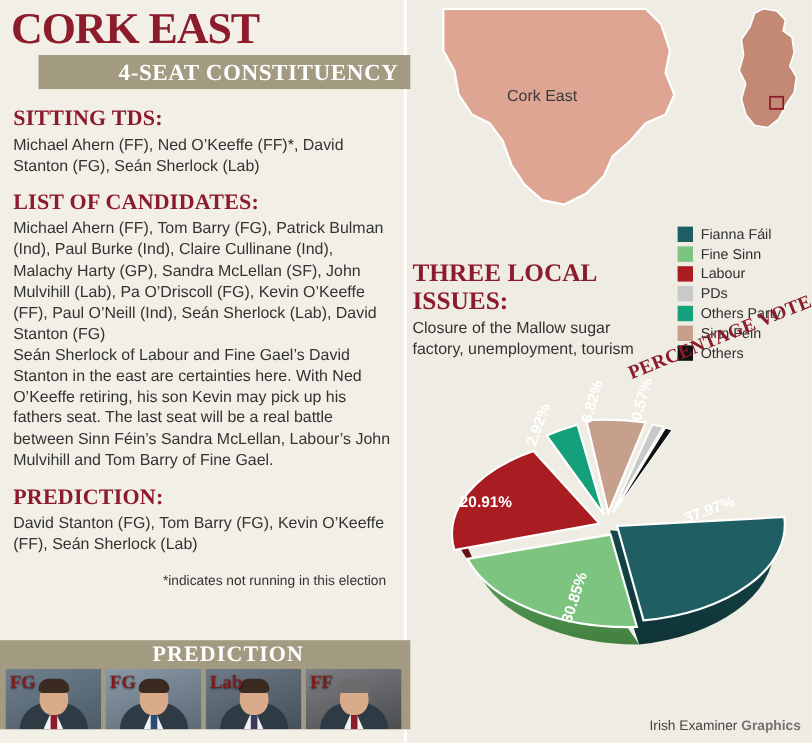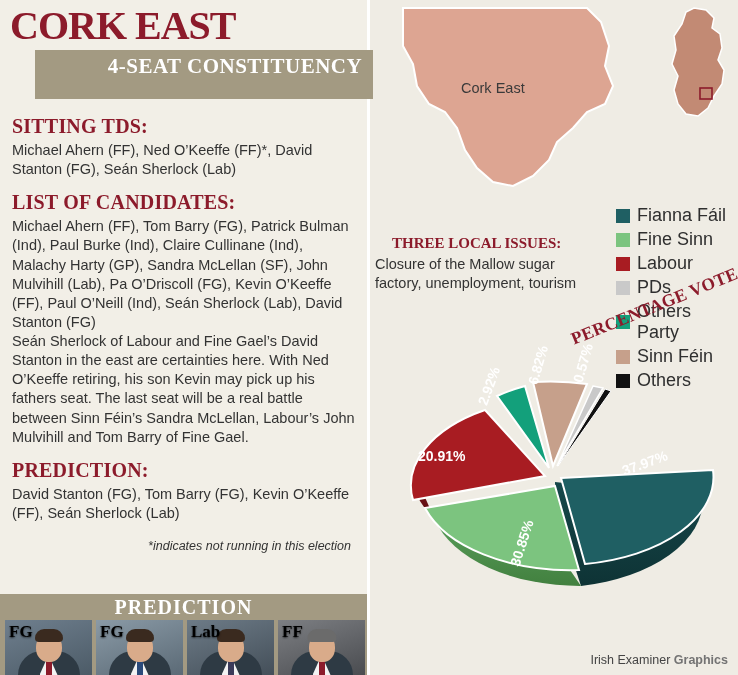--- a/index.html
+++ b/index.html
@@ -30,21 +30,21 @@
     line-height:1.0;
   }
   .subtitlebar{
     background:#a39a82;
     color:#ffffff;
     font-family:"Liberation Serif", serif;
     font-weight:bold;
     font-size:21px;
     letter-spacing:0.5px;
     text-align:center;
-    padding:4px 0 20px 0;
+    padding:4px 0 2px 0;
     margin-top:4px;
     width:400px;
     margin-left:35px;
   }
   .content{padding:10px 12px 0 12px;}
   h3.sec{
     color:#8c1b2b;
     font-family:"Liberation Serif", serif;
     font-size:20px;
     font-weight:bold;
@@ -54,30 +54,30 @@
   h3.sec.first{margin-top:6px;}
   p.body{
     margin:0;
     font-size:14.5px;
     line-height:1.32;
     color:#333333;
   }
   .note{
     text-align:right;
     font-size:12.5px;
-    font-style:italic;
     color:#333;
     margin-top:16px;
     padding-right:4px;
   }
 
   
   .predstrip{
-    position:absolute;left:0;bottom:0;width:367px;height:81px;
+    position:absolute;left:0;bottom:12px;width:367px;height:81px;
     background:#a39a82;
+    padding-left:24px;
   }
   .predtitle{
     color:#ffffff;
     font-family:"Liberation Serif", serif;
     font-weight:bold;
     font-size:20px;
     text-align:center;
     letter-spacing:1px;
     padding-top:2px;
   }
@@ -119,21 +119,21 @@
   }
   .tie{
     position:absolute;left:50%;bottom:0;transform:translateX(-50%);
     width:6px;height:18px;background:#8c1b2b;
   }
   .f2 .tie{background:#2b4a7a;}
   .f3 .tie{background:#8c1b2b;}
   .f4 .tie{background:#3b3b5a;}
   .partytag{
     position:absolute;left:4px;top:2px;
-    color:#000000;font-weight:bold;font-size:17px;
+    color:#7f1d1d;font-weight:bold;font-size:17px;
     font-family:"Liberation Serif", serif;
     text-shadow:0 1px 2px rgba(0,0,0,.6);
   }
 
   
   .right{
     position:absolute;left:373px;top:0;width:365px;height:675px;
     background:#efece4;
   }
   .mapwrap{position:absolute;left:0;top:0;width:365px;height:215px;}
@@ -144,27 +144,27 @@
   .inset{
     position:absolute;right:8px;top:4px;width:62px;height:128px;
   }
 
   
   .legend{
     position:absolute;left:243px;top:205px;
   }
   .legrow{display:flex;align-items:center;margin-bottom:3px;}
   .swatch{width:14px;height:14px;margin-right:7px;display:inline-block;}
-  .legtext{font-size:18px;color:#2f2f2f;}
+  .legtext{font-size:13px;color:#2f2f2f;}
 
   
   .issues{position:absolute;left:2px;top:235px;width:215px;}
   .issues h3{
     color:#8c1b2b;font-family:"Liberation Serif", serif;
-    font-size:15px;font-weight:bold;margin:0 0 3px 17px;
+    font-size:23px;font-weight:bold;margin:0 0 3px 0;
   }
   .issues p{margin:0;font-size:14.5px;line-height:1.3;color:#333;}
 
   
   .pietitle{
     position:absolute;left:195px;top:330px;
     color:#8c1b2b;
     font-family:"Liberation Serif", serif;
     font-weight:bold;font-size:17.5px;
     transform:rotate(-22deg);

